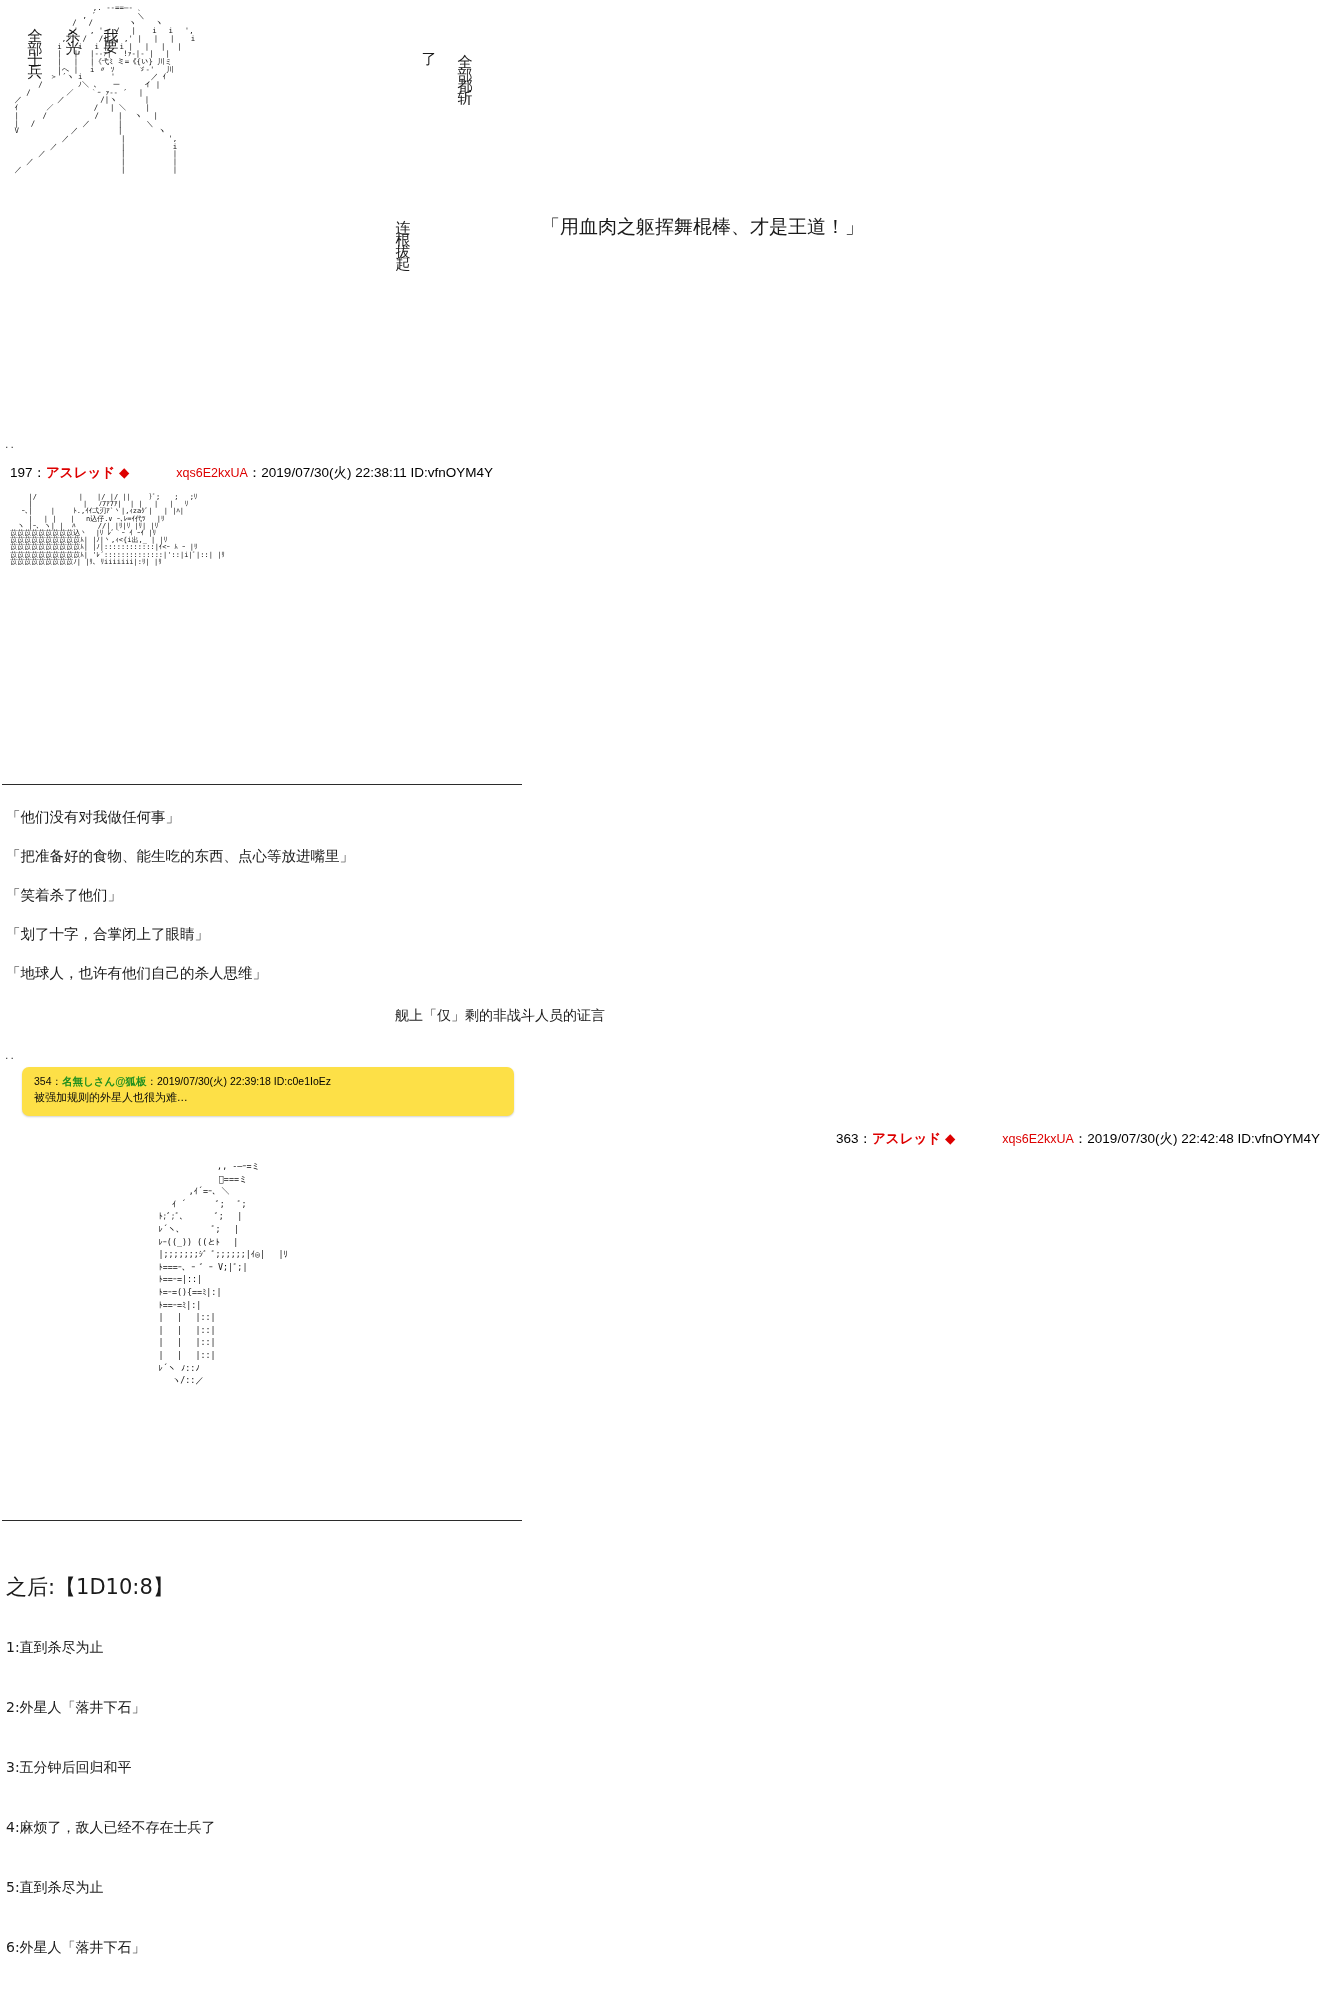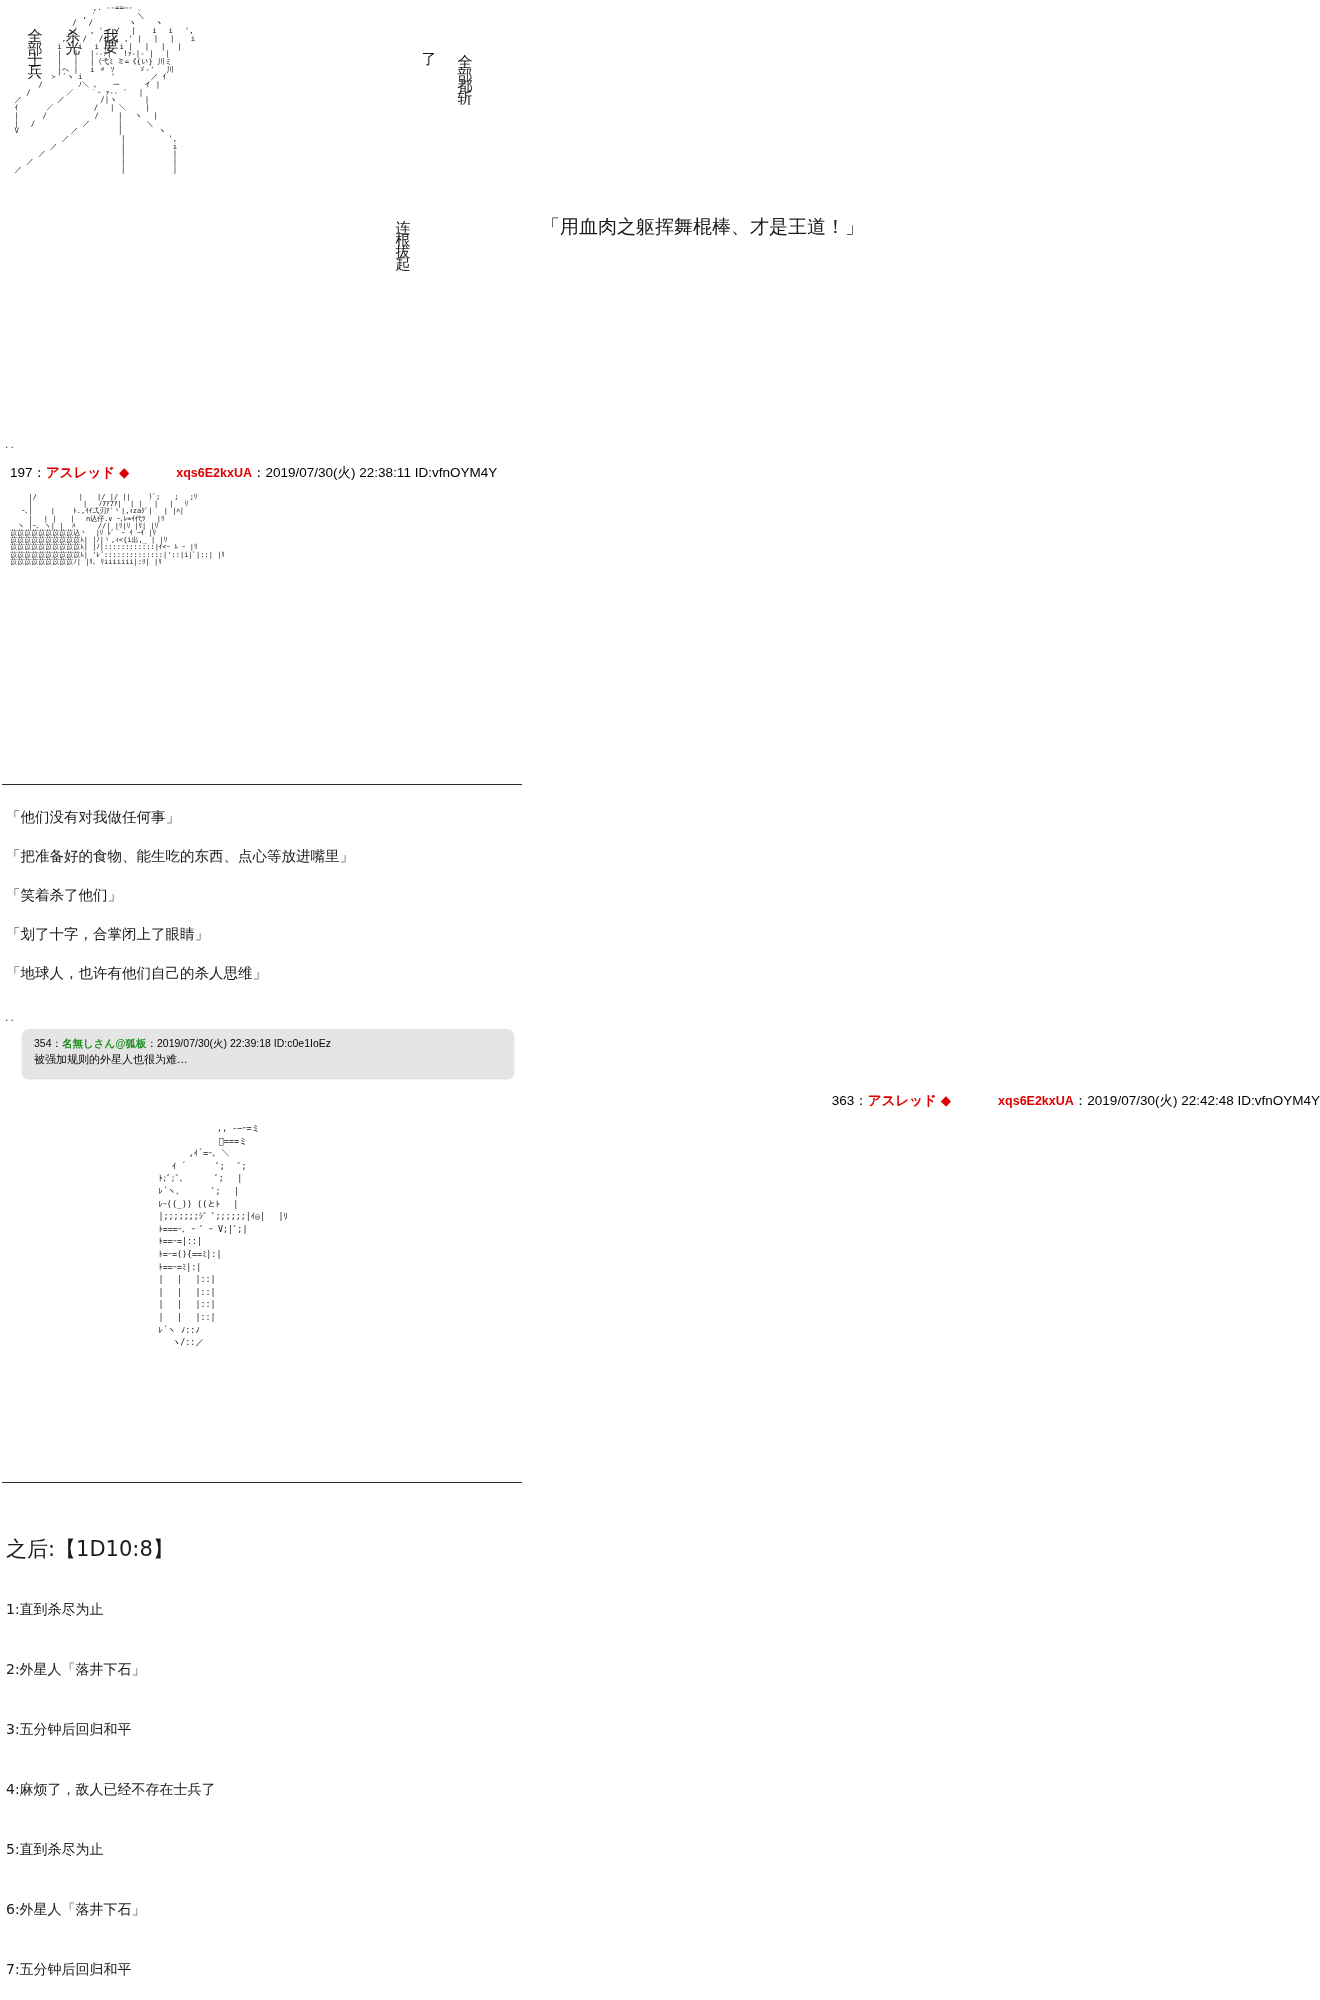--- a/index.html
+++ b/index.html
@@ -26,21 +26,21 @@
   .post-header {
     font-family: "Liberation Sans", "DejaVu Sans", sans-serif;
     font-size: 13.5px;
     line-height: 18px;
     color: #000000;
     white-space: nowrap;
   }
   .post-header .num { color: #000000; }
   .post-header .sep { color: #000000; }
   .post-header .name-trip { color: #dd0000; font-weight: bold; }
-  .post-header .trip { color: #dd0000; font-weight: bold; font-size: 12.5px; padding-left: 47px; }
+  .post-header .trip { color: #dd0000; font-weight: normal; font-size: 12.5px; padding-left: 47px; }
   .post-header .date { color: #000000; }
   .post-header .uid { color: #000000; }
 
   
   .aa {
     font-family: "DejaVu Sans Mono", "Liberation Mono", monospace;
     font-size: 7.3px;
     line-height: 7.6px;
     letter-spacing: 0px;
     white-space: pre;
@@ -85,21 +85,21 @@
   }
   .hr-half {
     border: none;
     border-top: 1px solid #2b2b2b;
     width: 520px;
     margin: 6px 0 0 0;
   }
 
   
   .reply-box {
-    background: #e5e5e5;
+    background: #fde047;
     border-radius: 7px;
     padding: 7px 10px 10px 12px;
     box-shadow: 0 1px 2px rgba(0,0,0,0.18);
     width: 470px;
     margin-left: 22px;
   }
   .reply-box .post-header { font-size: 10.5px; line-height: 14px; }
   .reply-box .post-header .num { color: #0a0a0a; }
   .reply-box .post-header .name-trip { color: #1f8f1f; }
   .reply-box .body {
@@ -199,20 +199,21 @@
   <hr class="hr-half" style="margin-left:2px;">
 
   <div class="dialogue" style="margin:18px 0 0 6px;">
     <p>「他们没有对我做任何事」</p>
     <p>「把准备好的食物、能生吃的东西、点心等放进嘴里」</p>
     <p>「笑着杀了他们」</p>
     <p>「划了十字，合掌闭上了眼睛」</p>
     <p>「地球人，也许有他们自己的杀人思维」</p>
   </div>
 
+  <div class="centerline" style="margin-top:20px;">舰上「仅」剩的非战斗人员的证言</div>
 
   <div class="spacer-dots" style="margin:26px 0 6px 4px;">..</div>
 
   <div class="reply-box">
     <div class="post-header">
       <span class="num">354</span><span class="sep">：</span><span class="name-trip">名無しさん@狐板</span><span class="sep">：</span><span class="date">2019/07/30(火) 22:39:18</span>
       <span class="uid">ID:c0e1IoEz</span>
     </div>
     <div class="body">被强加规则的外星人也很为难...</div>
   </div>

